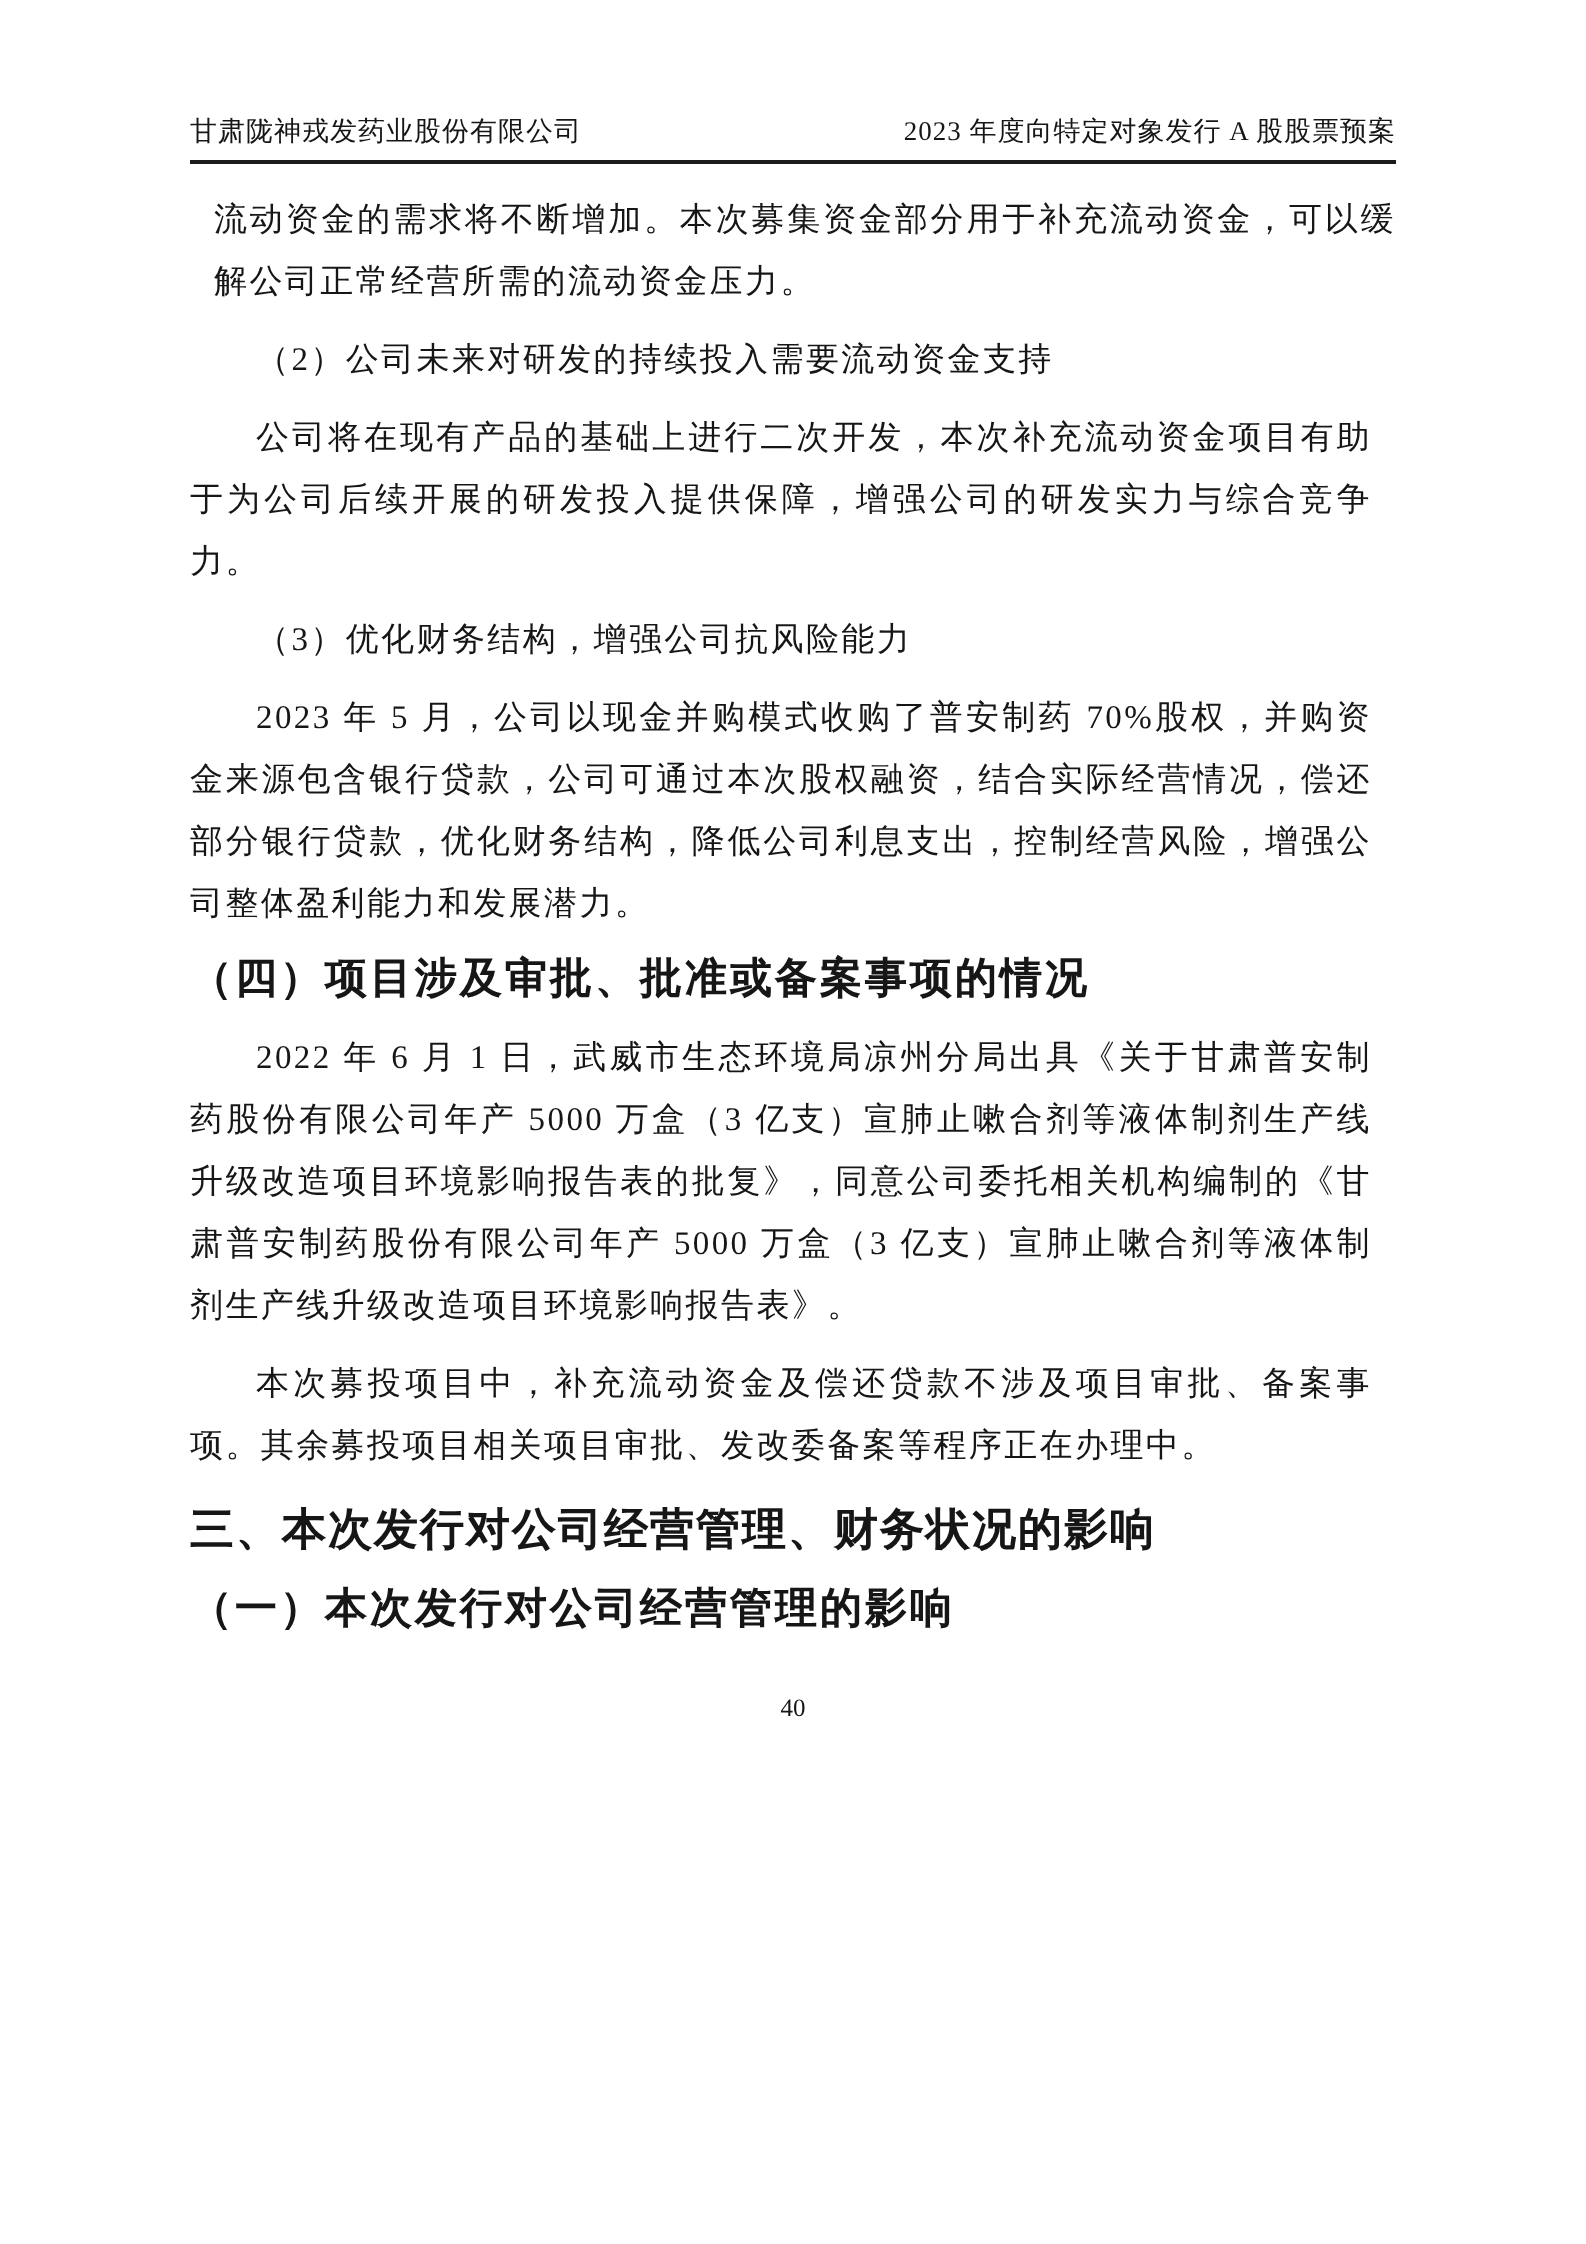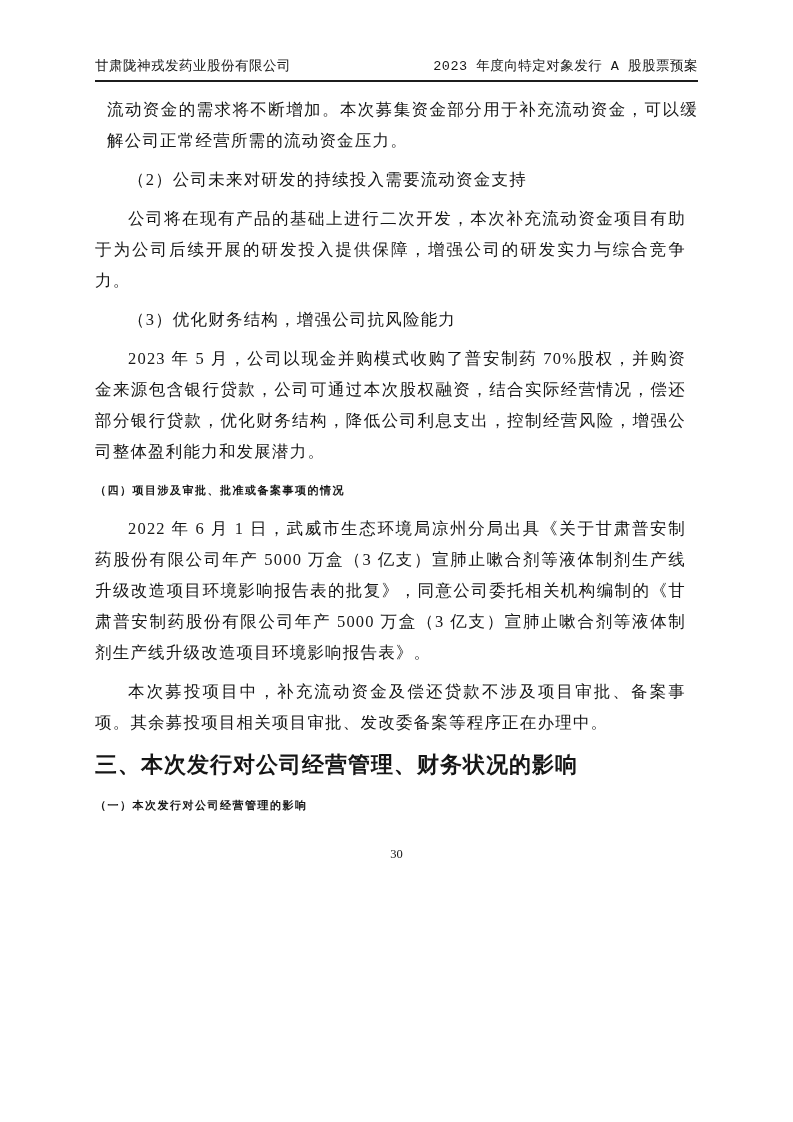--- a/index.html
+++ b/index.html
@@ -23,21 +23,21 @@
     display: flex;
     justify-content: space-between;
     align-items: baseline;
     font-size: 13.5px;
     letter-spacing: 0.5px;
     padding-bottom: 5px;
     border-bottom: 2px solid #1c1c1c;
     white-space: nowrap;
   }
   .header .left { text-align: left; }
-  .header .right { text-align: right; font-family: Liberation Mono, monospace; }
+  .header .right { text-align: right; }
   .content {
     padding-top: 12px;
     font-size: 16.5px;
     line-height: 31px;
     letter-spacing: 1.2px;
     text-align: justify;
   }
   .para {
     margin: 0 12px 8px 0;
     text-indent: 2em;
@@ -56,21 +56,21 @@
     font-size: 22px;
     letter-spacing: 1px;
     line-height: 30px;
     margin: 12px 0 10px 0;
     text-indent: 0;
     text-align: left;
   }
   .h2 {
     font-family: "Liberation Sans", "DejaVu Sans", sans-serif;
     font-weight: 700;
-    font-size: 11px;
+    font-size: 21px;
     letter-spacing: 1.5px;
     line-height: 30px;
     margin: 8px 0 8px 0;
     text-indent: 0;
     text-align: left;
   }
   .footer {
     position: absolute;
     bottom: 76px;
     left: 0;
@@ -110,16 +110,16 @@
     <p class="para">本次募投项目中，补充流动资金及偿还贷款不涉及项目审批、备案事项。其余募投项目相关项目审批、发改委备案等程序正在办理中。</p>
 
     <p class="h1">三、本次发行对公司经营管理、财务状况的影响</p>
 
     <p class="h2">（一）本次发行对公司经营管理的影响</p>
 
 
   </div>
 
   <div class="footer">
-    <span>30</span>
+    <span>40</span>
   </div>
 
 </div>
 
 </body></html>

